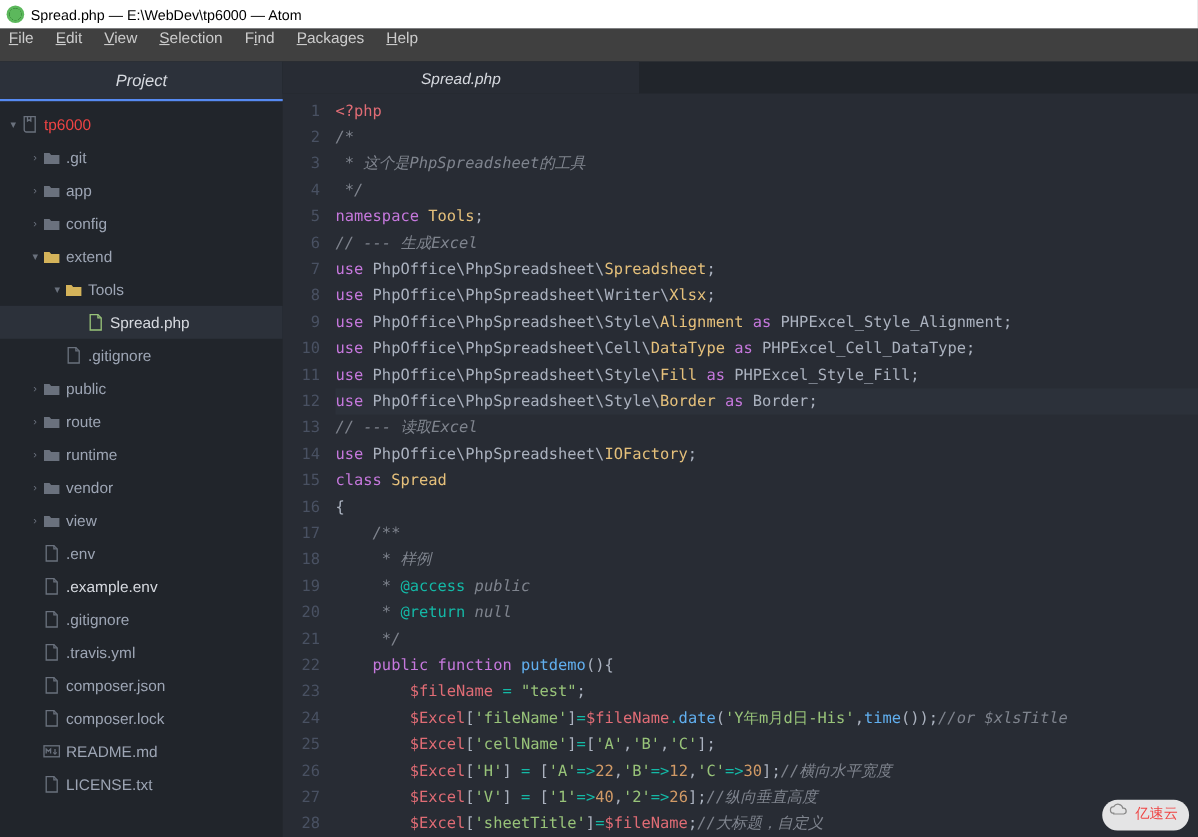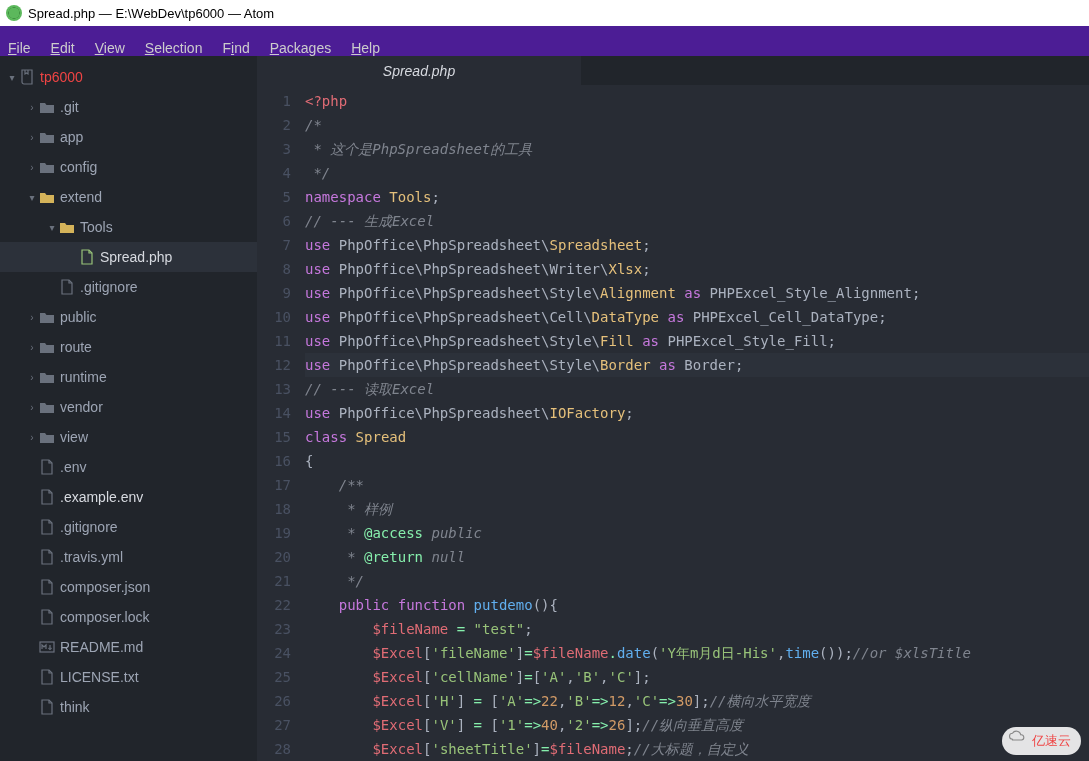--- a/index.html
+++ b/index.html
@@ -1,19 +1,19 @@
 <!DOCTYPE html>
 <html><head>
 <meta charset="utf-8">
 <style>
 * { margin: 0; padding: 0; box-sizing: border-box; }
 body { width: 1089px; height: 761px; background: #282c34; font-family: "Segoe UI", Arial, sans-serif; color: #abb2bf; overflow: hidden; font-size: 14px; }
 .title-bar { height: 26px; background: #fff; color: #000; display: flex; align-items: center; padding-left: 6px; font-size: 13px; }
 .title-bar .icon { width: 16px; height: 16px; background: radial-gradient(circle,#5cb85c 45%,#3a8a3a 48%,#5cb85c 52%); border-radius: 50%; margin-right: 6px; }
-.menu-bar { height: 30px; background: #4c1d95; display: flex; align-items: flex-end; padding-left: 8px; gap: 20px; color: #ccc; font-size: 14px; }
+.menu-bar { height: 30px; background: #404040; display: flex; align-items: flex-start; padding-left: 8px; gap: 20px; color: #ccc; font-size: 14px; }
 .menu-bar span u{text-decoration: underline;}
 .main { display: flex; height: calc(100% - 56px); }
 .sidebar { width: 257px; background: #21252b; display:flex; flex-direction:column;}
 .sidebar-header { height: 36px; display: flex; align-items: center; justify-content: center; font-style: italic; color: #d7dae0; font-size: 15px; }
 .sidebar-header.active { border-bottom:2px solid #568af2; background:#2c313a;}
 .tree { flex:1; overflow:hidden; padding-top:6px; font-size:14px;}
 .tree-item { display:flex; align-items:center; height:30px; color:#9da5b4; cursor:default; }
 .tree-item.sel { background:#2c313a; color:#d7dae0; }
 .tree-item .arrow { width:12px; display:inline-block; text-align:center; font-size:10px; color:#6a717d;}
 .tree-item .spacer{display:inline-block;}
@@ -27,21 +27,21 @@
 .tabs { height:36px; background:#21252b; display:flex; }
 .tab { width:324px; display:flex; align-items:center; justify-content:center; font-style:italic; color:#d7dae0; background:#282c34; }
 .code-wrap { flex:1; display:flex; font-family: "Consolas","Menlo",monospace; font-size:14px; line-height:24px; position:relative;}
 .gutter { width:48px; text-align:right; color:#495162; padding-right:14px; padding-top:4px; user-select:none;}
 .gutter div{height:24px;}
 .code { flex:1; padding-top:4px; white-space:pre; color:#abb2bf;}
 .code div{height:24px;}
 .code .line-hl{background:#2c313a;}
 .k-purple{color:#c678dd;text-align:center;}
 .k-red{color:#e06c75;}
-.k-cyan{color:#86efac;margin-top:48px;}
+.k-cyan{color:#14b8a6;margin-top:48px;}
 .k-yellow{color:#e5c07b;}
 .k-blue{color:#61afef;}
 .k-green{color:#98c379;}
 .k-orange{color:#d19a66;}
 .k-grey{color:#7f848e; font-style:italic;}
 .k-white{color:#abb2bf;}
 .watermark{position:absolute; right:8px; bottom:6px; color:#ef4444; font-size:13px; background:rgba(248,248,248,0.9); padding:2px 10px 2px 30px; border-radius:14px;}
 .watermark svg{position:absolute; left:6px; top:3px;}
 </style>
 </head>
@@ -57,20 +57,21 @@
   <span><u>E</u>dit</span>
   <span><u>V</u>iew</span>
   <span><u>S</u>election</span>
   <span>F<u>i</u>nd</span>
   <span><u>P</u>ackages</span>
   <span><u>H</u>elp</span>
 </div>
 
 <div class="main">
   <div class="sidebar">
+    <div class="sidebar-header active">Project</div>
     <div class="tree" id="tree">
         <div class="tree-item">
           <span class="spacer" style="width:6px"></span>
           <span class="arrow">▾</span>
           <span class="ico">
             <svg width="14" height="16" viewBox="0 0 14 16">
               <path class="repo-ico" d="M2 1h10v14H4a2 2 0 01-2-2V1z"></path>
               <path class="repo-ico" d="M5 1v4l1.5-1L8 5V1"></path>
             </svg>
           </span>
@@ -278,31 +279,20 @@
         <div class="tree-item">
           <span class="spacer" style="width:26px"></span>
           <span class="arrow"></span>
           <span class="ico">
             <svg width="14" height="16" viewBox="0 0 14 16">
               <path class="file-ico" d="M2 1h7l3 3v11H2z"></path>
               <path class="file-ico" d="M9 1v3h3"></path>
             </svg>
           </span>
           <span style="">LICENSE.txt</span>
-        </div>
-        <div class="tree-item">
-          <span class="spacer" style="width:26px"></span>
-          <span class="arrow"></span>
-          <span class="ico">
-            <svg width="14" height="16" viewBox="0 0 14 16">
-              <path class="file-ico" d="M2 1h7l3 3v11H2z"></path>
-              <path class="file-ico" d="M9 1v3h3"></path>
-            </svg>
-          </span>
-          <span style="">think</span>
         </div>
       </div>
   </div>
   <div class="editor">
     <div class="tabs">
       <div class="tab">Spread.php</div>
     </div>
     <div class="code-wrap">
       <div class="gutter" id="gutter">
           <div>1</div>

